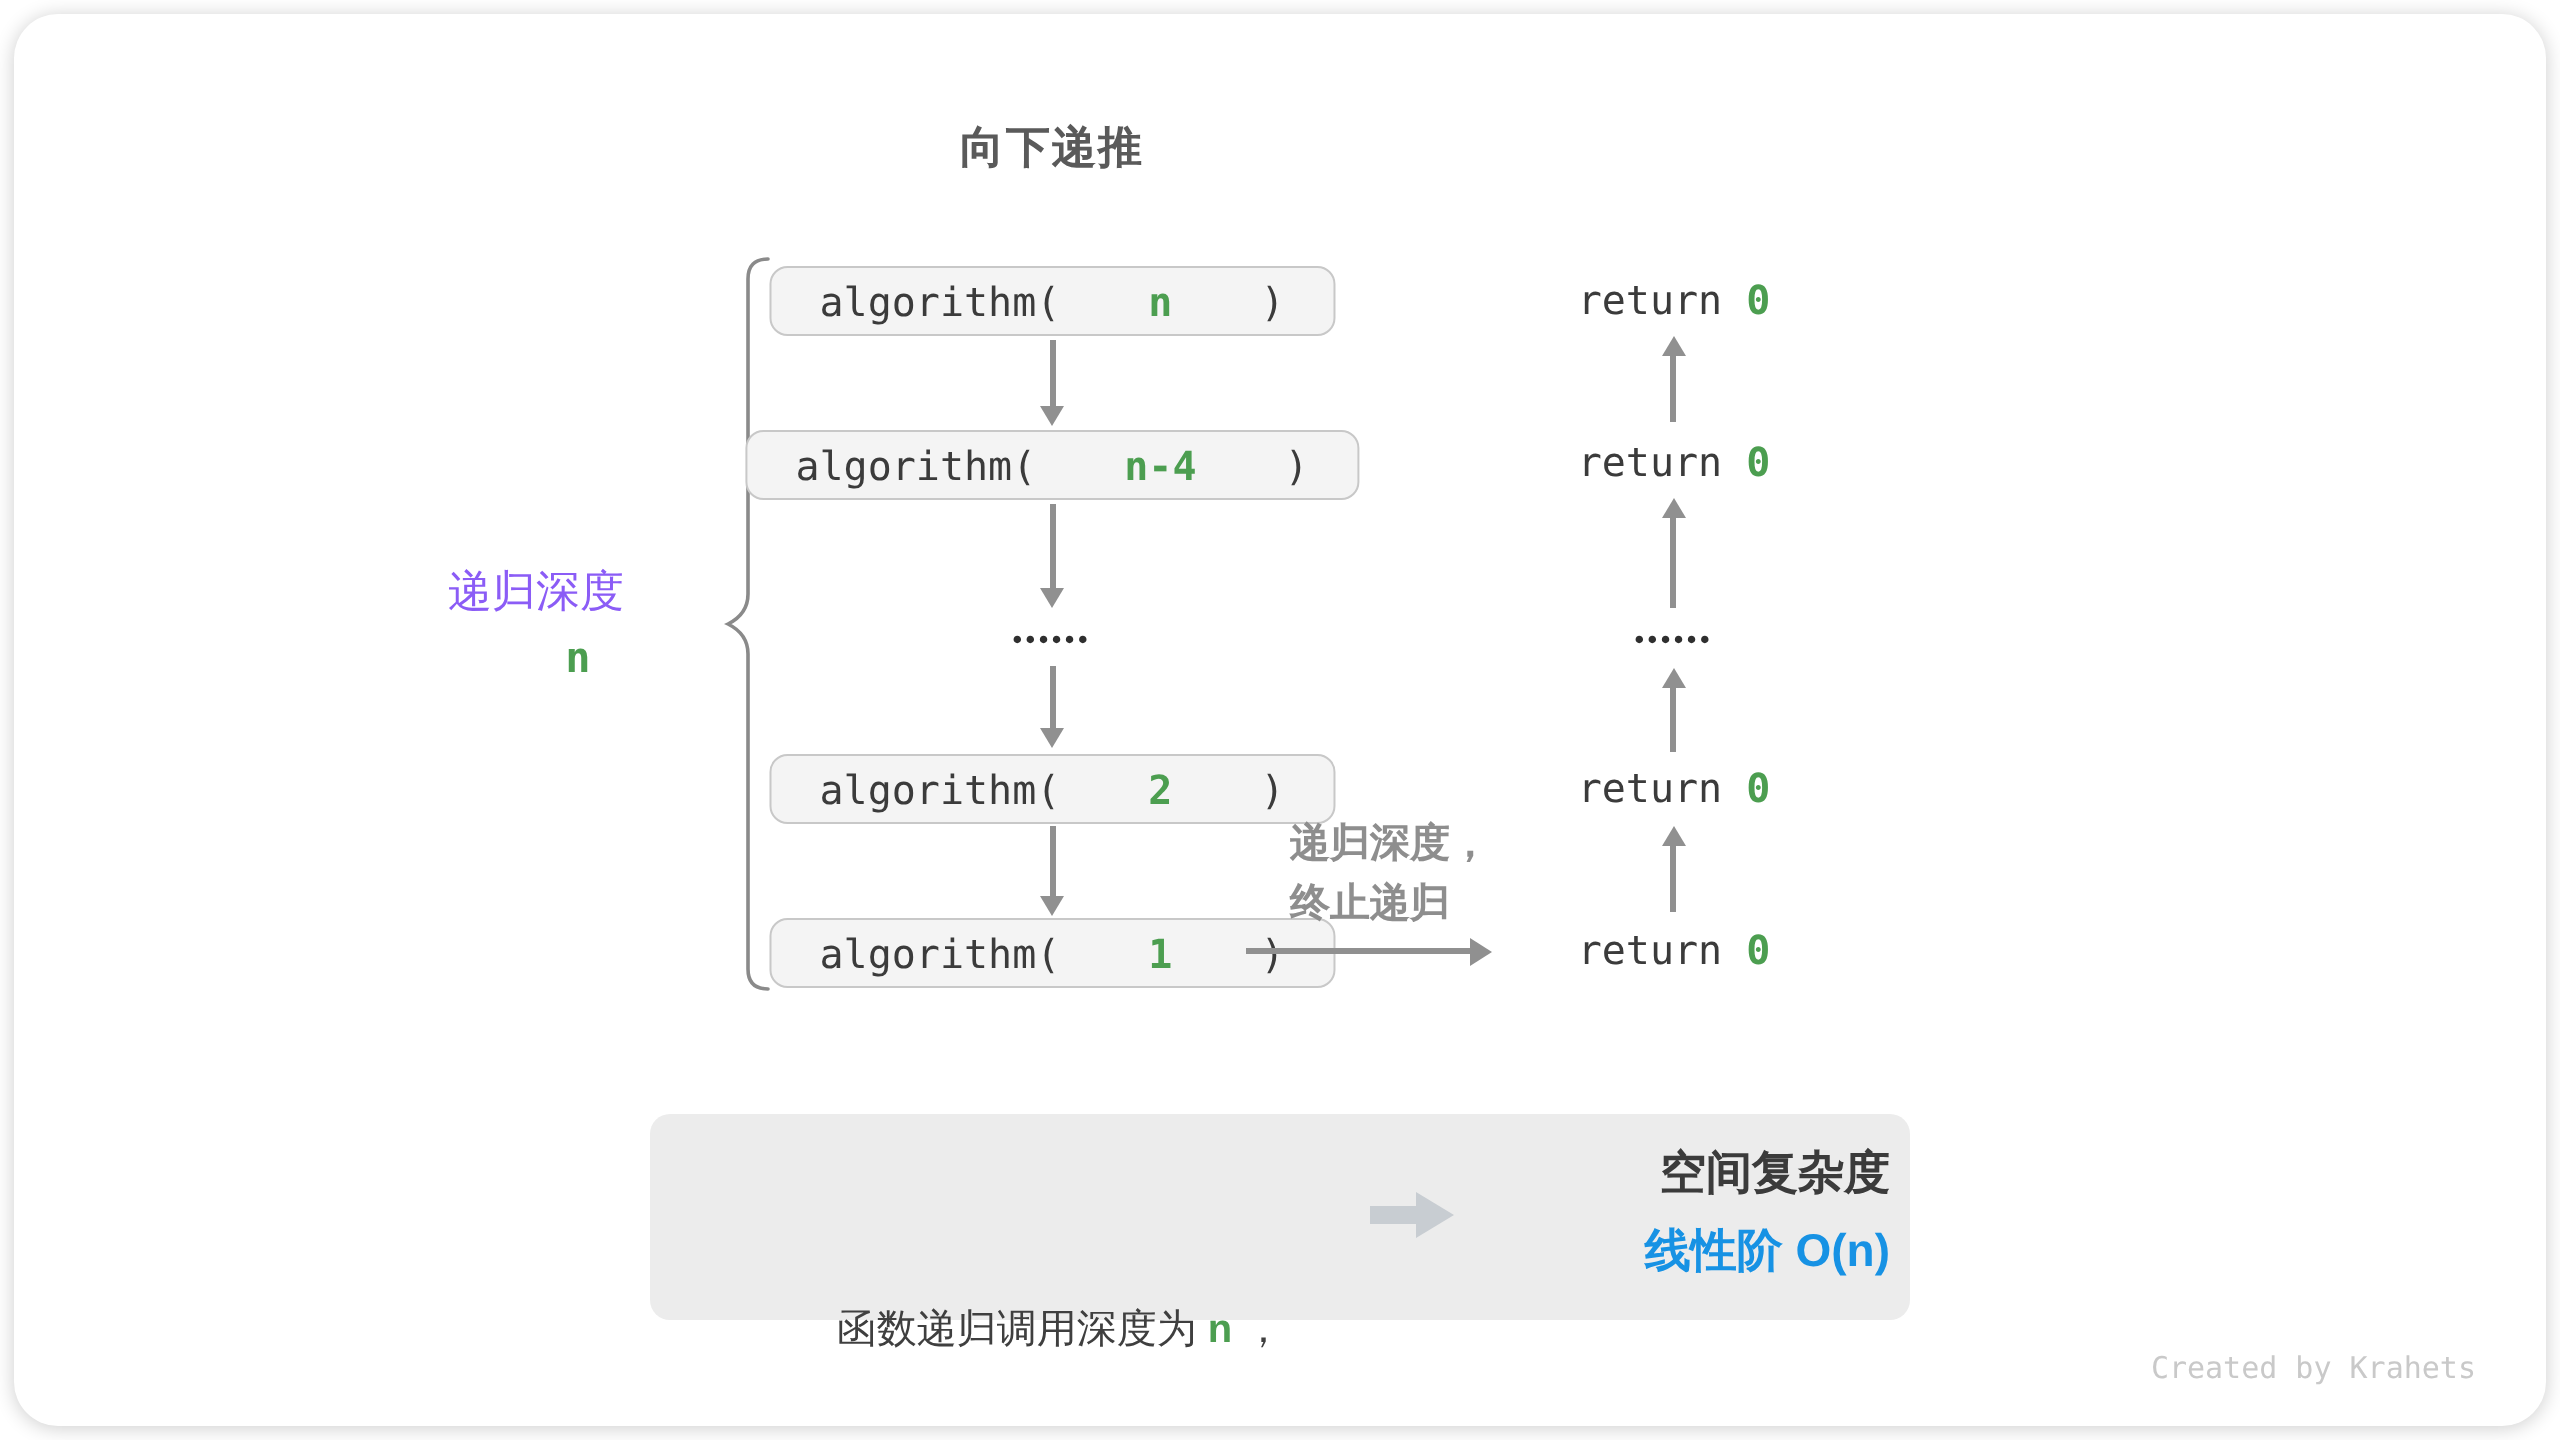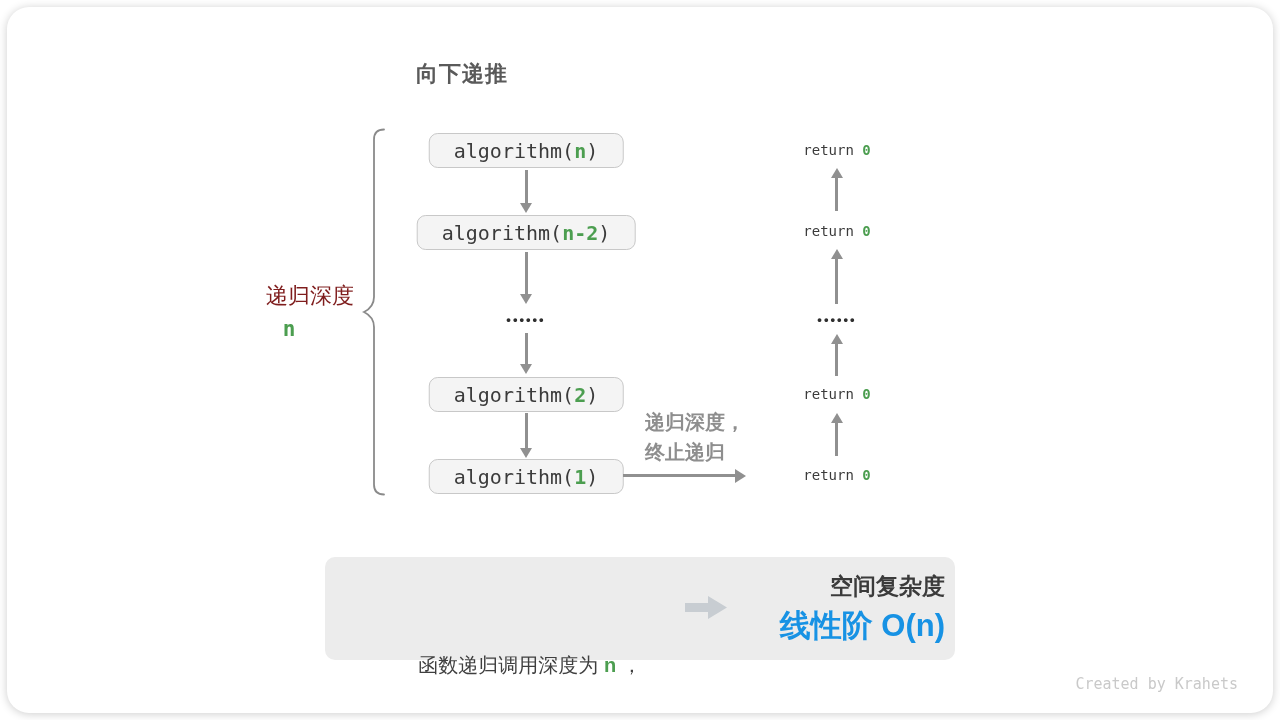--- a/index.html
+++ b/index.html
@@ -8,38 +8,38 @@
     font-family:"Liberation Sans","DejaVu Sans",sans-serif;
   }
   .card {
     position:absolute; left:7px; top:7px; right:7px; bottom:7px;
     background:#ffffff; border-radius:22px;
     box-shadow:0 1px 10px rgba(0,0,0,0.20);
   }
   .abs { position:absolute; }
 
   .col-header {
-    width:220px; font-size:22px; font-weight:bold;
+    width:220px; text-align:center; font-size:22px; font-weight:bold;
     color:#5a5a5a; letter-spacing:1px;
   }
   
   .cbox {
     left:526px; transform:translateX(-50%);
     height:35px; display:flex; align-items:center; padding:0 24px;
     background:var(--box-bg,#f4f4f4); border:1px solid var(--box-border,#c8c8c8);
     border-radius:9px; box-sizing:border-box;
     font-family:"DejaVu Sans Mono","Liberation Mono",monospace;
-    font-size:20px; color:#3b3b3b; white-space:pre;
+    font-size:20px; color:#3b3b3b; white-space:pre;gap:44px;
   }
   .hl { color:var(--green,#4c9e50); font-weight:bold; }
 
   .ret {
     left:837px; transform:translateX(-50%);
     font-family:"DejaVu Sans Mono","Liberation Mono",monospace;
-    font-size:14px; line-height:26px; color:#3b3b3b; white-space:pre;
+    font-size:20px; line-height:26px; color:#3b3b3b; white-space:pre;
   }
   .dots {
     transform:translateX(-50%);
     font-size:13px; font-weight:bold; letter-spacing:2px; color:#2f2f2f;
   }
   
   .va { width:3px; background:var(--arrow,#909090); }
   .va.down::after {
     content:""; position:absolute; left:-4.5px; bottom:-10px;
     border-left:6px solid transparent; border-right:6px solid transparent;
@@ -50,42 +50,42 @@
     border-left:6px solid transparent; border-right:6px solid transparent;
     border-bottom:10px solid var(--arrow,#909090);
   }
   
   .ha { height:3px; background:var(--arrow,#909090); }
   .ha::after {
     content:""; position:absolute; right:-11px; top:-5.5px;
     border-top:7px solid transparent; border-bottom:7px solid transparent;
     border-left:11px solid var(--arrow,#909090);
   }
-  .depth-label { width:130px; text-align:right; font-size:22px; color:#7f1d1d; }
+  .depth-label { width:130px; text-align:left; font-size:22px; color:#8b5cf6; }
   .depth-value {
     width:130px; text-align:center; font-size:21px; font-weight:bold;
     color:var(--green,#4c9e50);
     font-family:"DejaVu Sans Mono","Liberation Mono",monospace;
   }
   .trigger {
     width:120px; font-size:20px; font-weight:bold; color:#8e8e8e;
     line-height:30px; white-space:nowrap;
   }
   .panel {
     left:325px; top:557px; width:630px; height:103px;
     background:var(--panel-bg,#ececec); border-radius:10px;
   }
   .sum-left {
     left:30px; top:13px; width:350px; text-align:center;
     font-size:20px; color:#3f3f3f; line-height:38px; white-space:pre;
   }
   .sum-right { left:425px; top:11px; width:195px; text-align:right; }
   .sum-title { font-size:23px; font-weight:bold; color:#3b3b3b; line-height:37px; }
   .sum-result {
-    font-size:31px; font-weight:bold; color:var(--blue,#1792e4);
+    font-size:23px; font-weight:bold; color:var(--blue,#1792e4);
     line-height:41px; white-space:pre;
   }
   .watermark {
     right:42px; bottom:27px; font-size:15px; color:#c9c9c9;
     font-family:"DejaVu Sans Mono","Liberation Mono",monospace;
   }
   svg { display:block; }
 </style>
 </head>
 <body>
@@ -95,21 +95,21 @@
 
   <div class="abs col-header" style="left:416px; top:59px;">向下递推</div>
 
   <svg class="abs" style="left:362px; top:128px;" width="24" height="368" viewBox="0 0 24 368">
     <path d="M 22 1.5 Q 12 1.5 12 11.5 L 12 169 Q 12 179 2 184 Q 12 189 12 199 L 12 356.5 Q 12 366.5 22 366.5" fill="none" stroke="#8a8a8a" stroke-width="1.8" stroke-linecap="round"></path>
   </svg>
   <div class="abs depth-label" style="left:224px; top:281px;">递归深度</div>
   <div class="abs depth-value" style="left:224px; top:317px;">n</div>
 
   <div class="abs cbox" style="top:133px;"><span>algorithm(</span><span class="hl">n</span><span>)</span></div>
-  <div class="abs cbox" style="top:215px;"><span>algorithm(</span><span class="hl">n-2</span><span>)</span></div>
+  <div class="abs cbox" style="top:215px;"><span>algorithm(</span><span class="hl">n-4</span><span>)</span></div>
   <div class="abs dots" style="left:526px; top:312px;">••••••</div>
   <div class="abs cbox" style="top:377px;"><span>algorithm(</span><span class="hl">2</span><span>)</span></div>
   <div class="abs cbox" style="top:459px;"><span>algorithm(</span><span class="hl">1</span><span>)</span></div>
 
   <div class="abs va down" style="left:524.5px; top:170px; height:33px;"></div>
   <div class="abs va down" style="left:524.5px; top:252px; height:42px;"></div>
   <div class="abs va down" style="left:524.5px; top:333px; height:31px;"></div>
   <div class="abs va down" style="left:524.5px; top:413px; height:35px;"></div>
 
   <div class="abs ret" style="top:137px;"><span>return </span><span class="hl">0</span></div>

